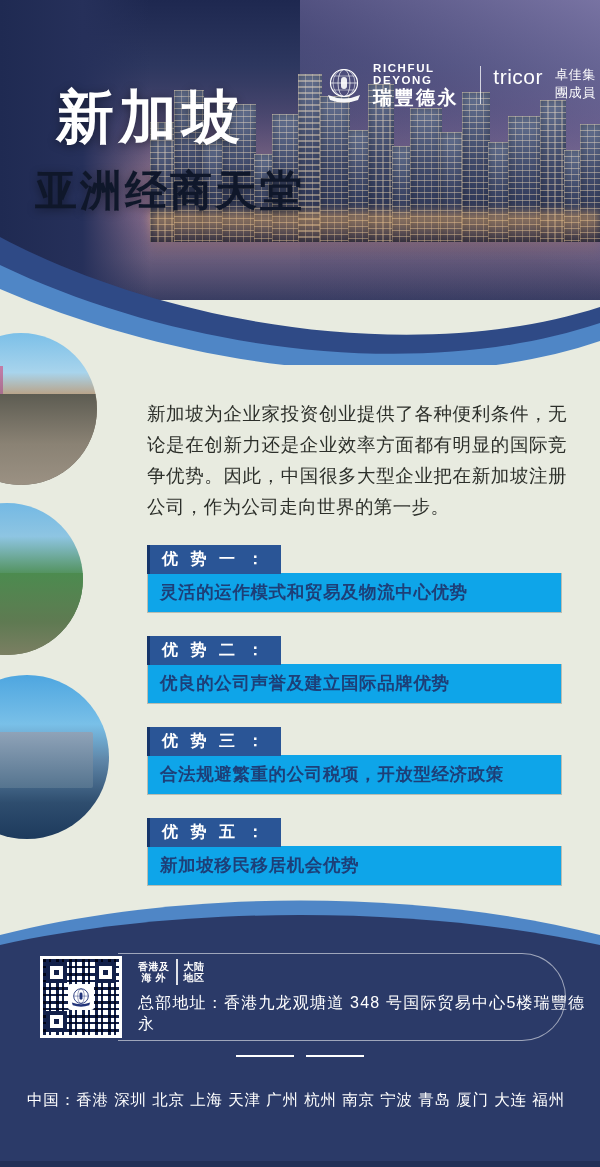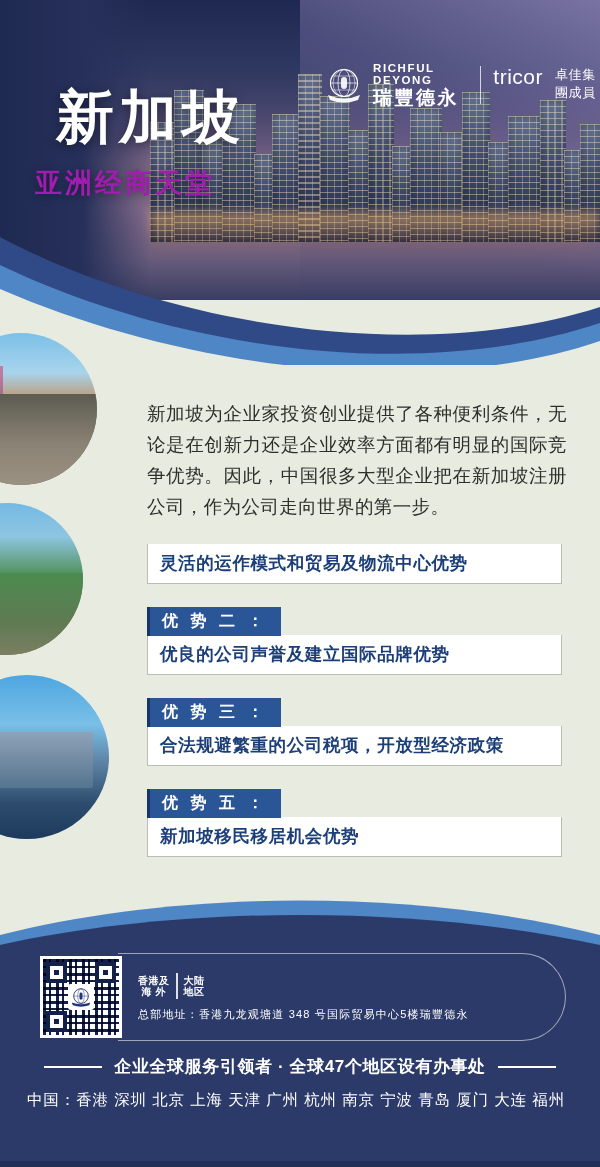--- a/index.html
+++ b/index.html
@@ -77,21 +77,21 @@
   .tricor-sub { color:#fff; font-size:13px; letter-spacing:.6px; padding-bottom:2px; }
 
   
   .title-main {
     position:absolute; left:56px; top:88px; z-index:6;
     color:#fff; font-size:58px; font-weight:bold; letter-spacing:5px; line-height:1;
     text-shadow:0 2px 10px rgba(0,0,0,.45);
   }
   .title-sub {
     position:absolute; left:35px; top:170px; z-index:6;
-    color:#a21caf; font-size:27px; font-weight:bold; letter-spacing:3px; line-height:1;
+    color:#0f172a; font-size:42px; font-weight:bold; letter-spacing:3px; line-height:1;
     text-shadow:0 2px 8px rgba(0,0,0,.4);
   }
 
   
   .wave { position:absolute; top:215px; left:0; width:600px; height:150px; z-index:7; }
 
   
   .circle {
     position:absolute; border-radius:50%; overflow:hidden;
     border:3px solid #e8ebe0; z-index:8;
@@ -124,21 +124,21 @@
   .adv-list { position:absolute; left:147px; top:245px; width:415px; }
   .adv { margin-bottom:23px; }
   .adv-head {
     display:inline-block;
     background:#2a5596; color:#fff;
     font-size:16px; font-weight:bold; letter-spacing:4px;
     padding:4px 14px 4px 12px;
     border-left:3px solid #16356b;
   }
   .adv-body {
-    background:#ffffff;
+    background:#0ea5e9;
     border:1px solid #b9bdb2;
     border-top:none;
     color:#1d3f78; font-size:17.5px; font-weight:bold; letter-spacing:.6px;
     padding:7px 12px 8px 12px;
     margin-top:-1px;
   }
 
   
   .bottom {
     position:absolute; left:0; bottom:0; width:600px; height:230px;
@@ -172,21 +172,21 @@
   }
 
   .contact-right { margin-left:16px; position:relative; }
   .phones { display:flex; align-items:center; }
   .plabel {
     color:#fff; font-size:10px; line-height:11px; letter-spacing:.5px;
     text-align:center; white-space:pre-line; font-weight:bold;
   }
   .pnum { color:#fff; font-size:25px; font-weight:bold; letter-spacing:.5px; }
   .pipe { width:2px; height:26px; background:rgba(255,255,255,.85); margin:0 6px; }
-  .addr { color:#fff; font-size:11px; letter-spacing:1.2px; margin-top:8px; }
+  .addr { color:#fff; font-size:16px; letter-spacing:1.2px; margin-top:8px; }
   .contact-box{
     position:absolute; left:118px; top:16px; width:448px; height:88px;
     border:1px solid rgba(255,255,255,.55);
     border-left:none;
     border-radius:0 44px 44px 0;
     pointer-events:none;
   }
 
   .slogan-row {
     position:absolute; left:0; top:118px; width:600px;
@@ -275,20 +275,21 @@
     </div>
   <div class="circle c3">
       <div class="ph ph3"></div>
     </div>
 
   <div class="content">
     <div class="para">新加坡为企业家投资创业提供了各种便利条件，无论是在创新力还是企业效率方面都有明显的国际竞争优势。因此，中国很多大型企业把在新加坡注册公司，作为公司走向世界的第一步。</div>
 
     <div class="adv-list">
       <div class="adv">
+        <div class="adv-head">优 势 一 ：</div>
         <div class="adv-body">灵活的运作模式和贸易及物流中心优势</div>
       </div>
       <div class="adv">
         <div class="adv-head">优 势 二 ：</div>
         <div class="adv-body">优良的公司声誉及建立国际品牌优势</div>
       </div>
       <div class="adv">
         <div class="adv-head">优 势 三 ：</div>
         <div class="adv-body">合法规避繁重的公司税项，开放型经济政策</div>
       </div>
@@ -336,21 +337,20 @@
           <span class="plabel">大陆
 地区</span>
         </div>
         <div class="addr">总部地址：香港九龙观塘道 348 号国际贸易中心5楼瑞豐德永</div>
       </div>
     </div>
     <div class="contact-box"></div>
 
     <div class="slogan-row">
       <span class="sl-line"></span>
-      <span class="slogan">企业全球服务引领者 · 全球47个地区设有办事处</span>
       <span class="sl-line"></span>
     </div>
 
     <div class="regions">
       <div class="region-row">中国：香港 深圳 北京 上海 天津 广州 杭州 南京 宁波 青岛 厦门 大连 福州</div>
     </div>
 
     <div class="bot-strip"></div>
   </div>
 </div>

